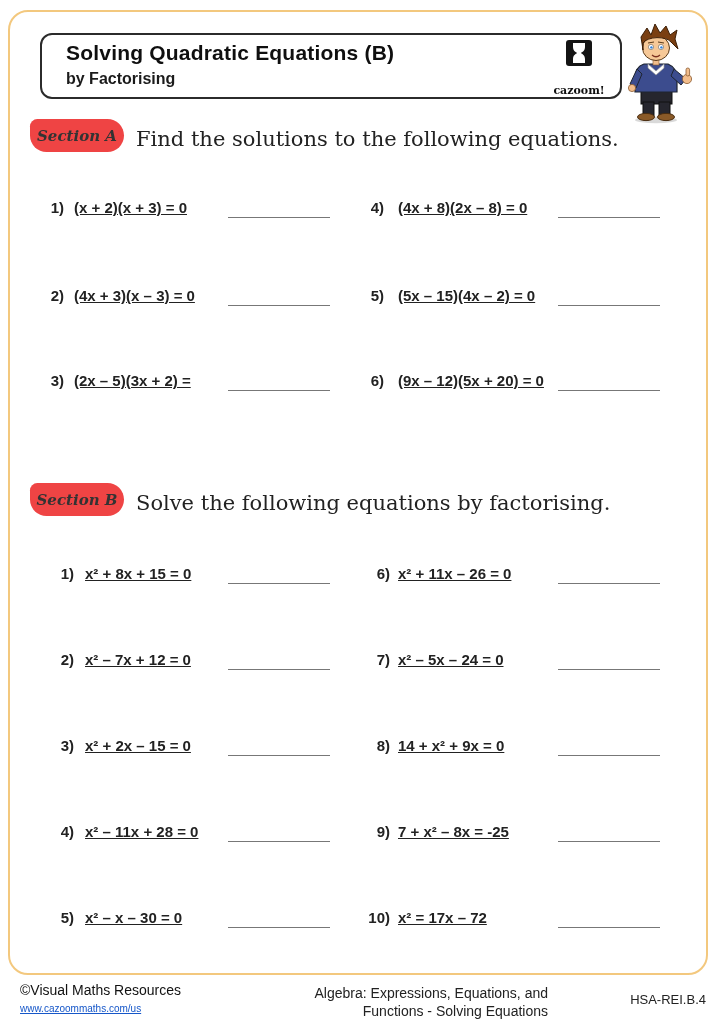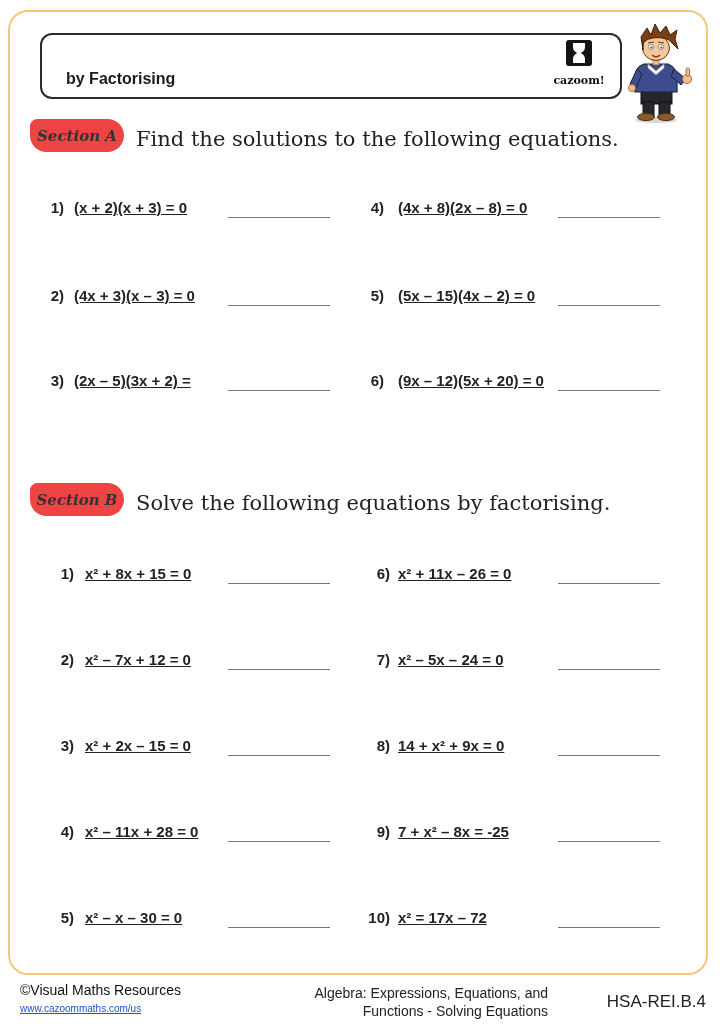--- a/index.html
+++ b/index.html
@@ -12,21 +12,21 @@
     border:2px solid #f3c87e;border-radius:20px;background:#fff;
   }
   
   .title-box{
     position:absolute;left:40px;top:33px;width:578px;height:62px;
     border:2px solid #2b2b2b;border-radius:12px;background:#fff;
   }
   .title{position:absolute;left:24px;top:6px;font-size:21px;font-weight:bold;color:#0f0f0f;letter-spacing:.2px;}
   .subtitle{position:absolute;left:24px;top:35px;font-size:16px;font-weight:bold;color:#1b1b1b;}
   .logo{position:absolute;right:14px;top:5px;width:54px;text-align:center;}
-  .logo-text{font-family:"DejaVu Serif", serif;font-weight:bold;font-size:11px;color:#0f0f0f;display:block;margin-top:4px;}
+  .logo-text{font-family:"DejaVu Serif", serif;font-weight:bold;font-size:11px;color:#0f0f0f;display:block;margin-top:14px;}
   .mascot{position:absolute;left:614px;top:22px;width:86px;height:102px;}
   
   .badge{
     position:absolute;left:30px;width:94px;height:33px;background:#ef4444;
     border-radius:8px 18px 18px 18px;display:flex;align-items:center;justify-content:center;
     font-family:"DejaVu Serif", serif;font-weight:bold;font-style:italic;font-size:15px;color:#333;
   }
   .badge-a{top:119px;}
   .badge-b{top:483px;}
   .instruction{
@@ -50,28 +50,29 @@
   .sec-b .cell.right .peq{left:38px;}
   .pline{position:absolute;left:188px;top:24px;width:102px;border-bottom:1.5px solid #777;}
   .cell.right .pline{left:198px;}
   
   .sa-r1{top:193px;} .sa-r2{top:281px;} .sa-r3{top:366px;}
   .sb-r1{top:559px;} .sb-r2{top:645px;} .sb-r3{top:731px;} .sb-r4{top:817px;} .sb-r5{top:903px;}
   
   .f-left{position:absolute;left:20px;top:982px;font-size:14px;color:#111;line-height:17px;}
   .f-link{color:#1657c9;text-decoration:underline;font-size:10px;cursor:pointer;}
   .f-center{position:absolute;left:388px;top:984px;transform:translateX(-50%);text-align:right;font-size:14px;color:#222;line-height:18px;width:320px;}
-  .f-right{position:absolute;right:18px;top:992px;font-size:17px;color:#222;}
+  .f-right{position:absolute;right:18px;top:992px;font-size:13px;color:#222;}
 </style>
 </head>
 <body>
 
 <div class="outer-frame"></div>
 
 <div class="title-box">
+  <div class="title">Solving Quadratic Equations (B)</div>
   <div class="subtitle">by Factorising</div>
   <div class="logo">
     <span>
       <svg width="26" height="26" viewBox="0 0 26 26">
         <rect x="0" y="0" width="26" height="26" rx="3" fill="#141414"></rect>
         <path d="M7,3 h12 v4 c0,4 -3,5 -4,6 c1,1 4,2 4,6 v4 h-12 v-4 c0,-4 3,-5 4,-6 c-1,-1 -4,-2 -4,-6 z" fill="#ffffff"></path>
       </svg>
     </span>
     <span class="logo-text">cazoom!</span>
   </div>

